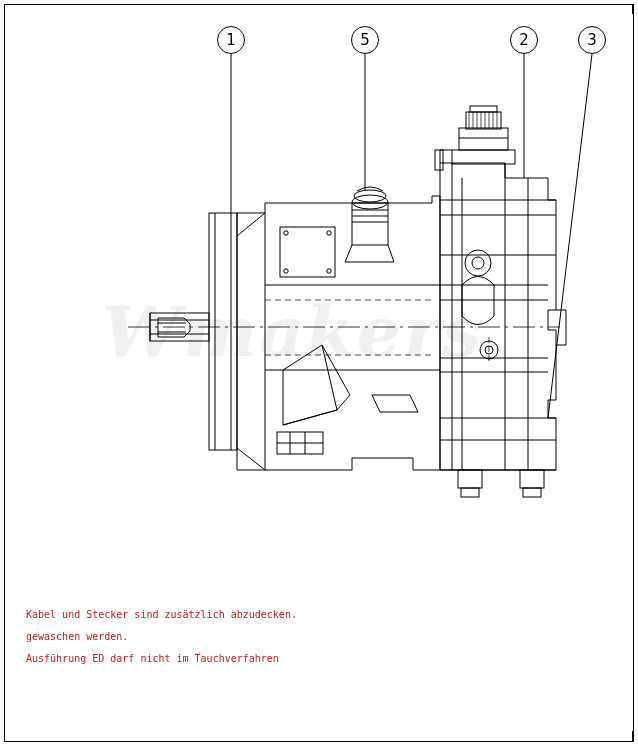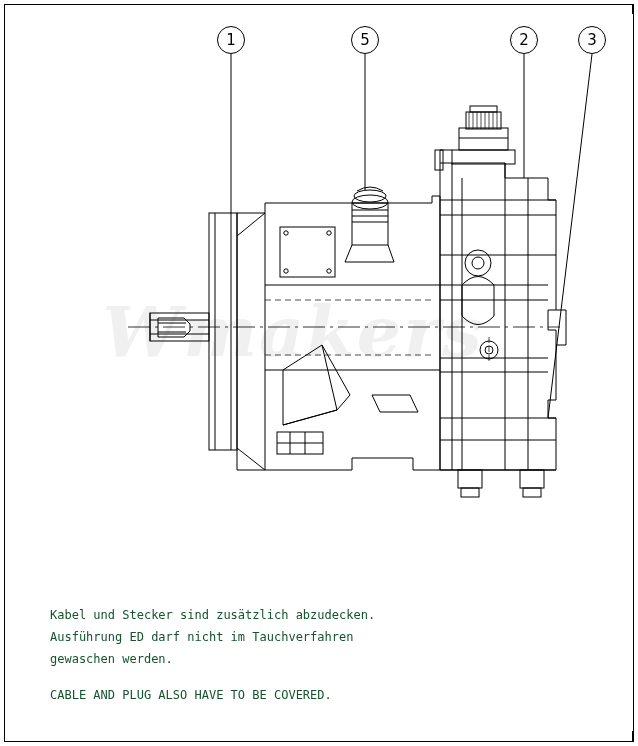--- a/index.html
+++ b/index.html
@@ -69,25 +69,24 @@
     height: 746px;
   }
   .notes {
     position: absolute;
     left: 26px;
     top: 604px;
     width: 560px;
   }
   .note-line {
     font-family: "DejaVu Sans Mono", monospace;
-    font-size: 12px;
-    color: #14532d;
+    font-size: 10px;
+    color: #b91c1c;
     line-height: 22px;
     white-space: nowrap;
-    margin-left: 24px;
   }
   .note-group-2 {
     margin-top: 14px;
   }
 </style>
 </head>
 <body>
 
 <div id="page">
 
@@ -225,20 +224,19 @@
     </g>
   </svg>
 
   <div class="balloon" style="left:217px;top:26px;">1</div>
   <div class="balloon" style="left:351px;top:26px;">5</div>
   <div class="balloon" style="left:510px;top:26px;">2</div>
   <div class="balloon" style="left:578px;top:26px;">3</div>
 
   <div class="notes">
     <div class="note-line">Kabel und Stecker sind zusätzlich abzudecken.</div>
+    <div class="note-line">gewaschen werden.</div>
     <div class="note-line">Ausführung ED darf nicht im Tauchverfahren</div>
-    <div class="note-line">gewaschen werden.</div>
     <div class="note-group-2">
-      <div class="note-line">CABLE AND PLUG ALSO HAVE TO BE COVERED.</div>
     </div>
   </div>
 
 </div>
 
 </body></html>

